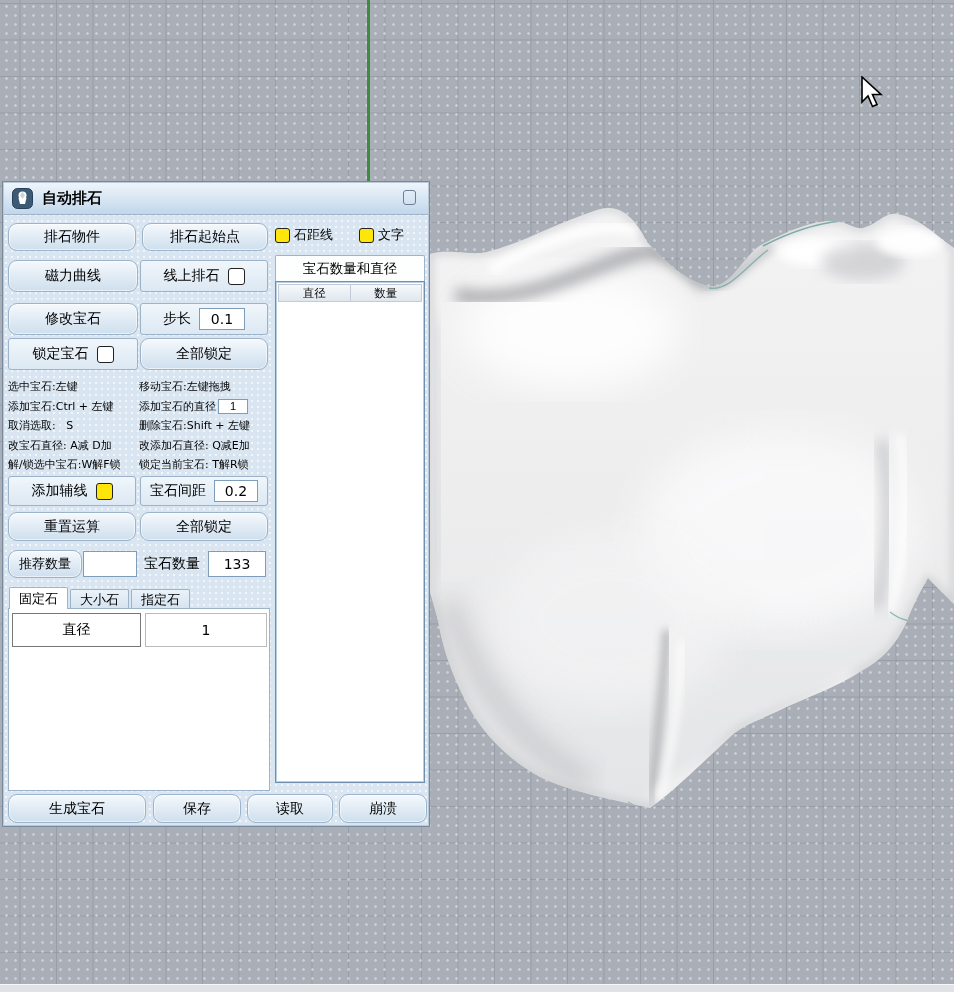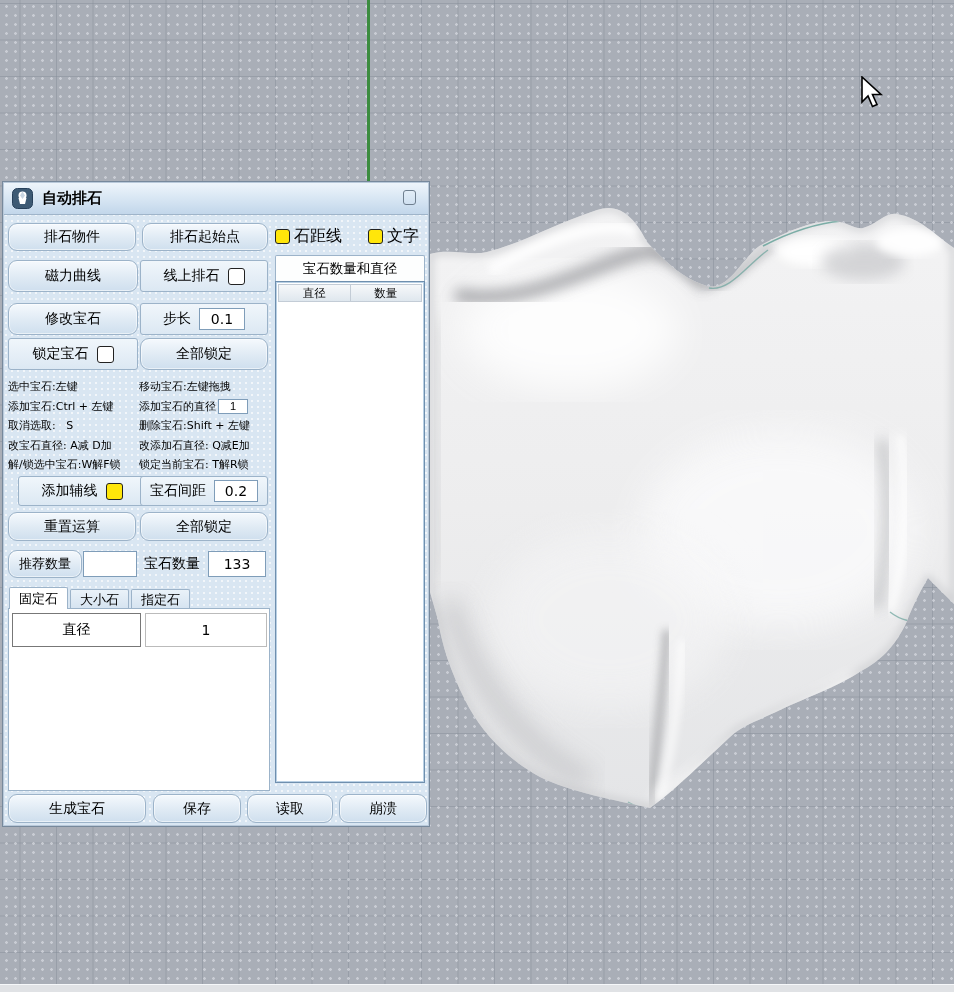--- a/index.html
+++ b/index.html
@@ -105,21 +105,21 @@
     border:1px solid #777; display:flex; align-items:center; justify-content:center; font-size:14px;
     background:#fff;
   }
   .cell-val {
     position:absolute; left:136px; top:4px; width:122px; height:34px;
     border:1px solid #bbb; display:flex; align-items:center; justify-content:center; font-size:14px;
     background:#fff;
   }
 
   
-  .rcb-row { position:absolute; left:272px; top:44px; width:152px; display:flex; align-items:center; font-size:16px; }
+  .rcb-row { position:absolute; left:272px; top:44px; width:152px; display:flex; align-items:center; font-size:13px; }
   .rtab {
     position:absolute; left:272px; top:73px; width:150px; height:26px;
     background:#fdfefe; border:1px solid #9cb3c9; border-bottom:none;
     display:flex; align-items:center; justify-content:center; font-size:13.5px;
     border-radius:2px 2px 0 0;
   }
   .rlist {
     position:absolute; left:272px; top:99px; width:150px; height:502px;
     background:#fff; border:1px solid #6f8fae;
     box-shadow:0 0 0 1px #b9d0e4 inset;
@@ -283,21 +283,21 @@
     <div class="help-row">
       <span class="hl">改宝石直径: A减 D加</span>
       <span class="hr">改添加石直径: Q减E加</span>
     </div>
     <div class="help-row">
       <span class="hl">解/锁选中宝石:W解F锁</span>
       <span class="hr">锁定当前宝石: T解R锁</span>
     </div>
   </div>
 
-  <div class="group" style="left:15px;top:294px;width:128px;height:30px;justify-content:center;">
+  <div class="group" style="left:5px;top:294px;width:128px;height:30px;justify-content:center;">
     <span>添加辅线</span>
     <span class="cb yellow"></span>
   </div>
   <div class="group" style="left:137px;top:294px;width:128px;height:30px;">
     <span>宝石间距</span>
     <input class="tfield" style="width: 44px;" value="0.2">
   </div>
 
   <div class="btn" style="left:5px;top:330px;width:128px;height:29px;">重置运算</div>
   <div class="btn" style="left:137px;top:330px;width:128px;height:29px;">全部锁定</div>

